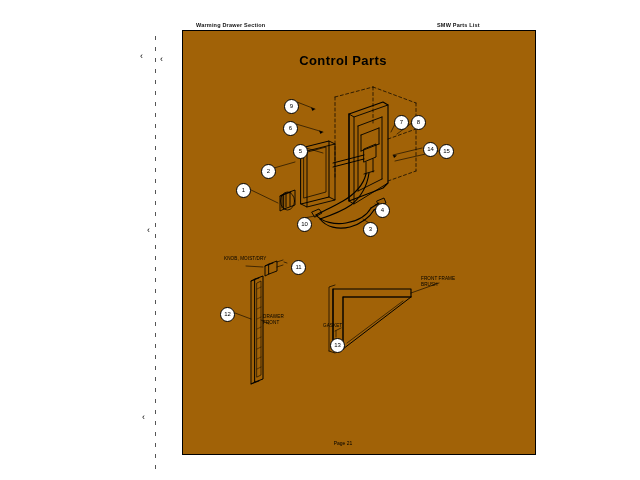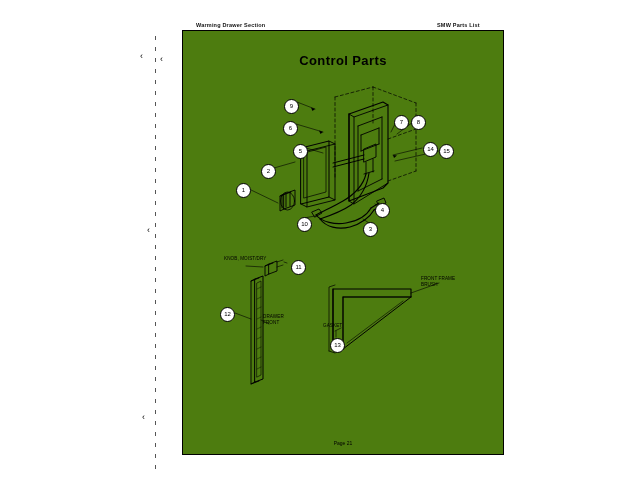--- a/index.html
+++ b/index.html
@@ -33,21 +33,22 @@
   .hdr-right { left: 437px; }
 
   
   #frame {
     position: absolute;
     left: 182px;
     top: 30px;
     width: 320px;
     height: 423px;
     border: 1px solid #000;
-    background: #4d7c0f;
+    background: #a16207;
+    padding-left: 32px;
   }
   #title {
     position: absolute;
     left: 0;
     top: 22px;
     width: 320px;
     text-align: center;
     font-size: 13px;
     font-weight: bold;
     letter-spacing: 0.4px;

